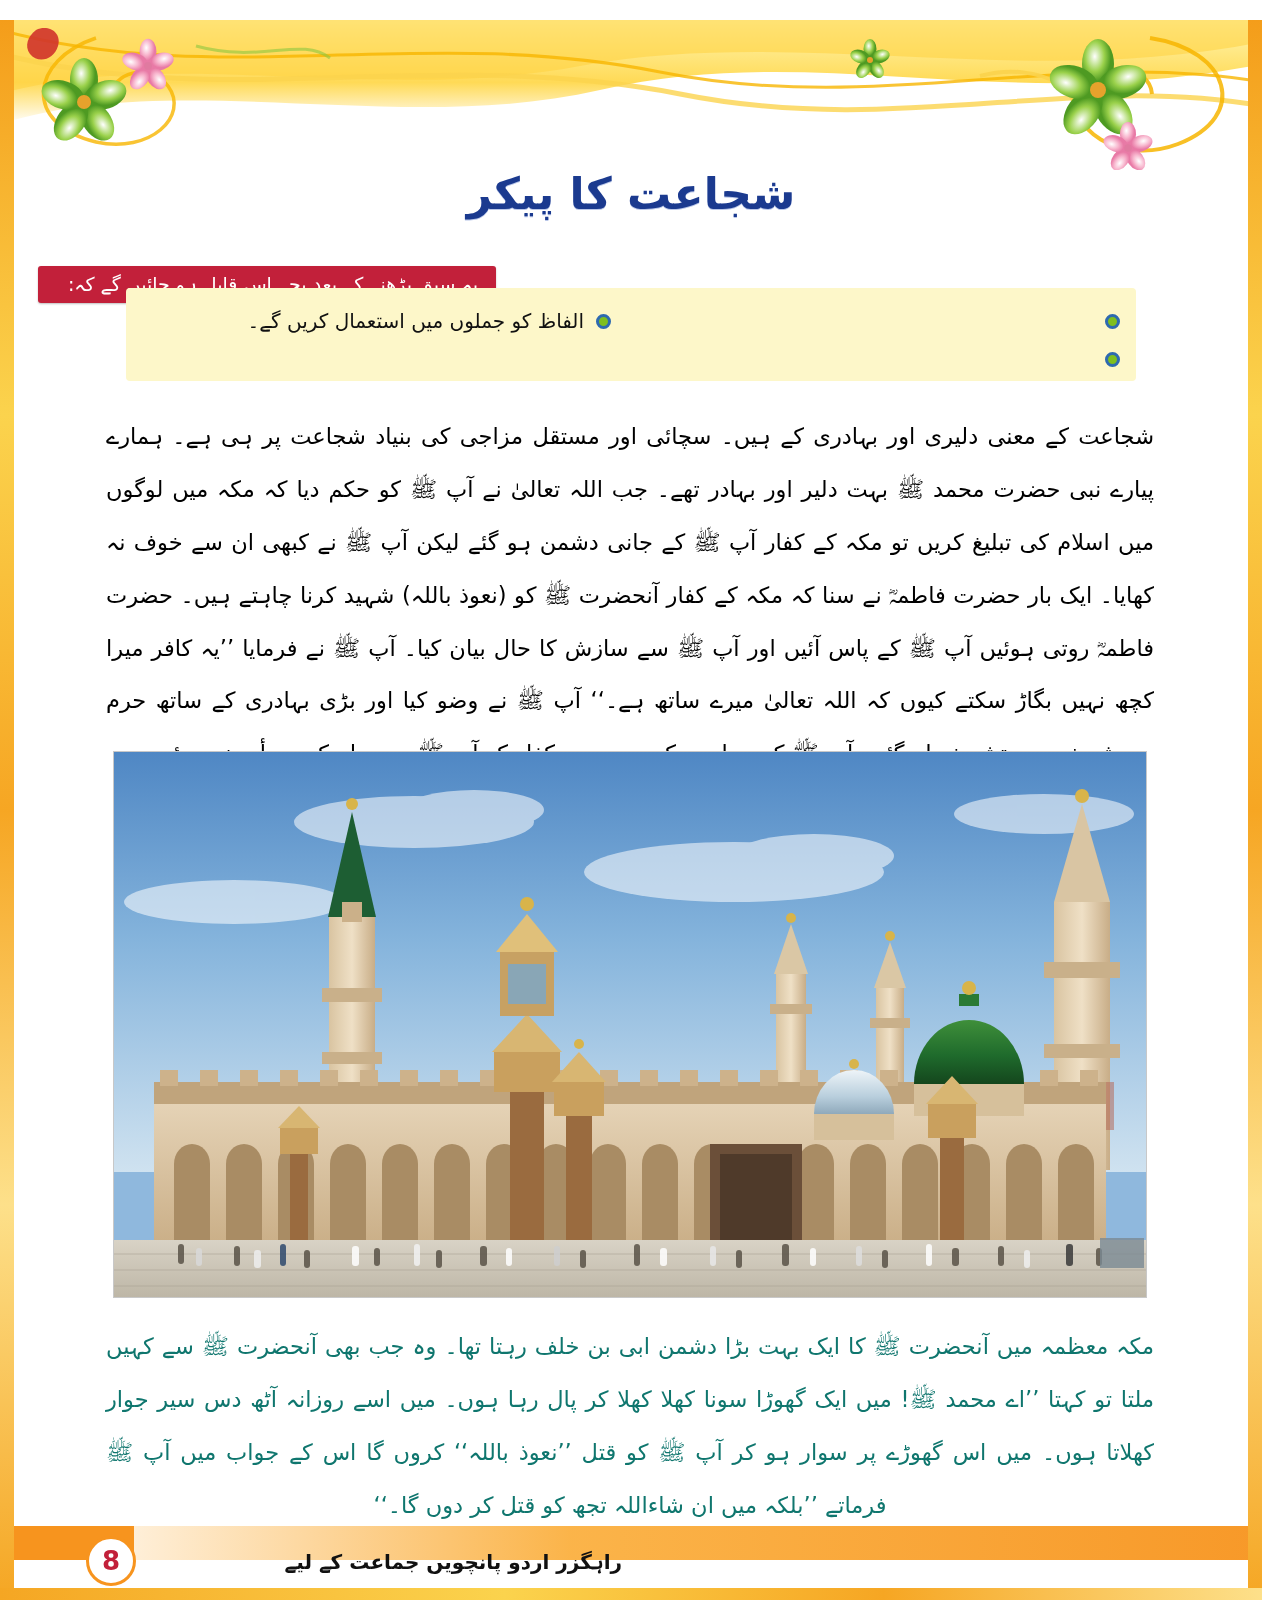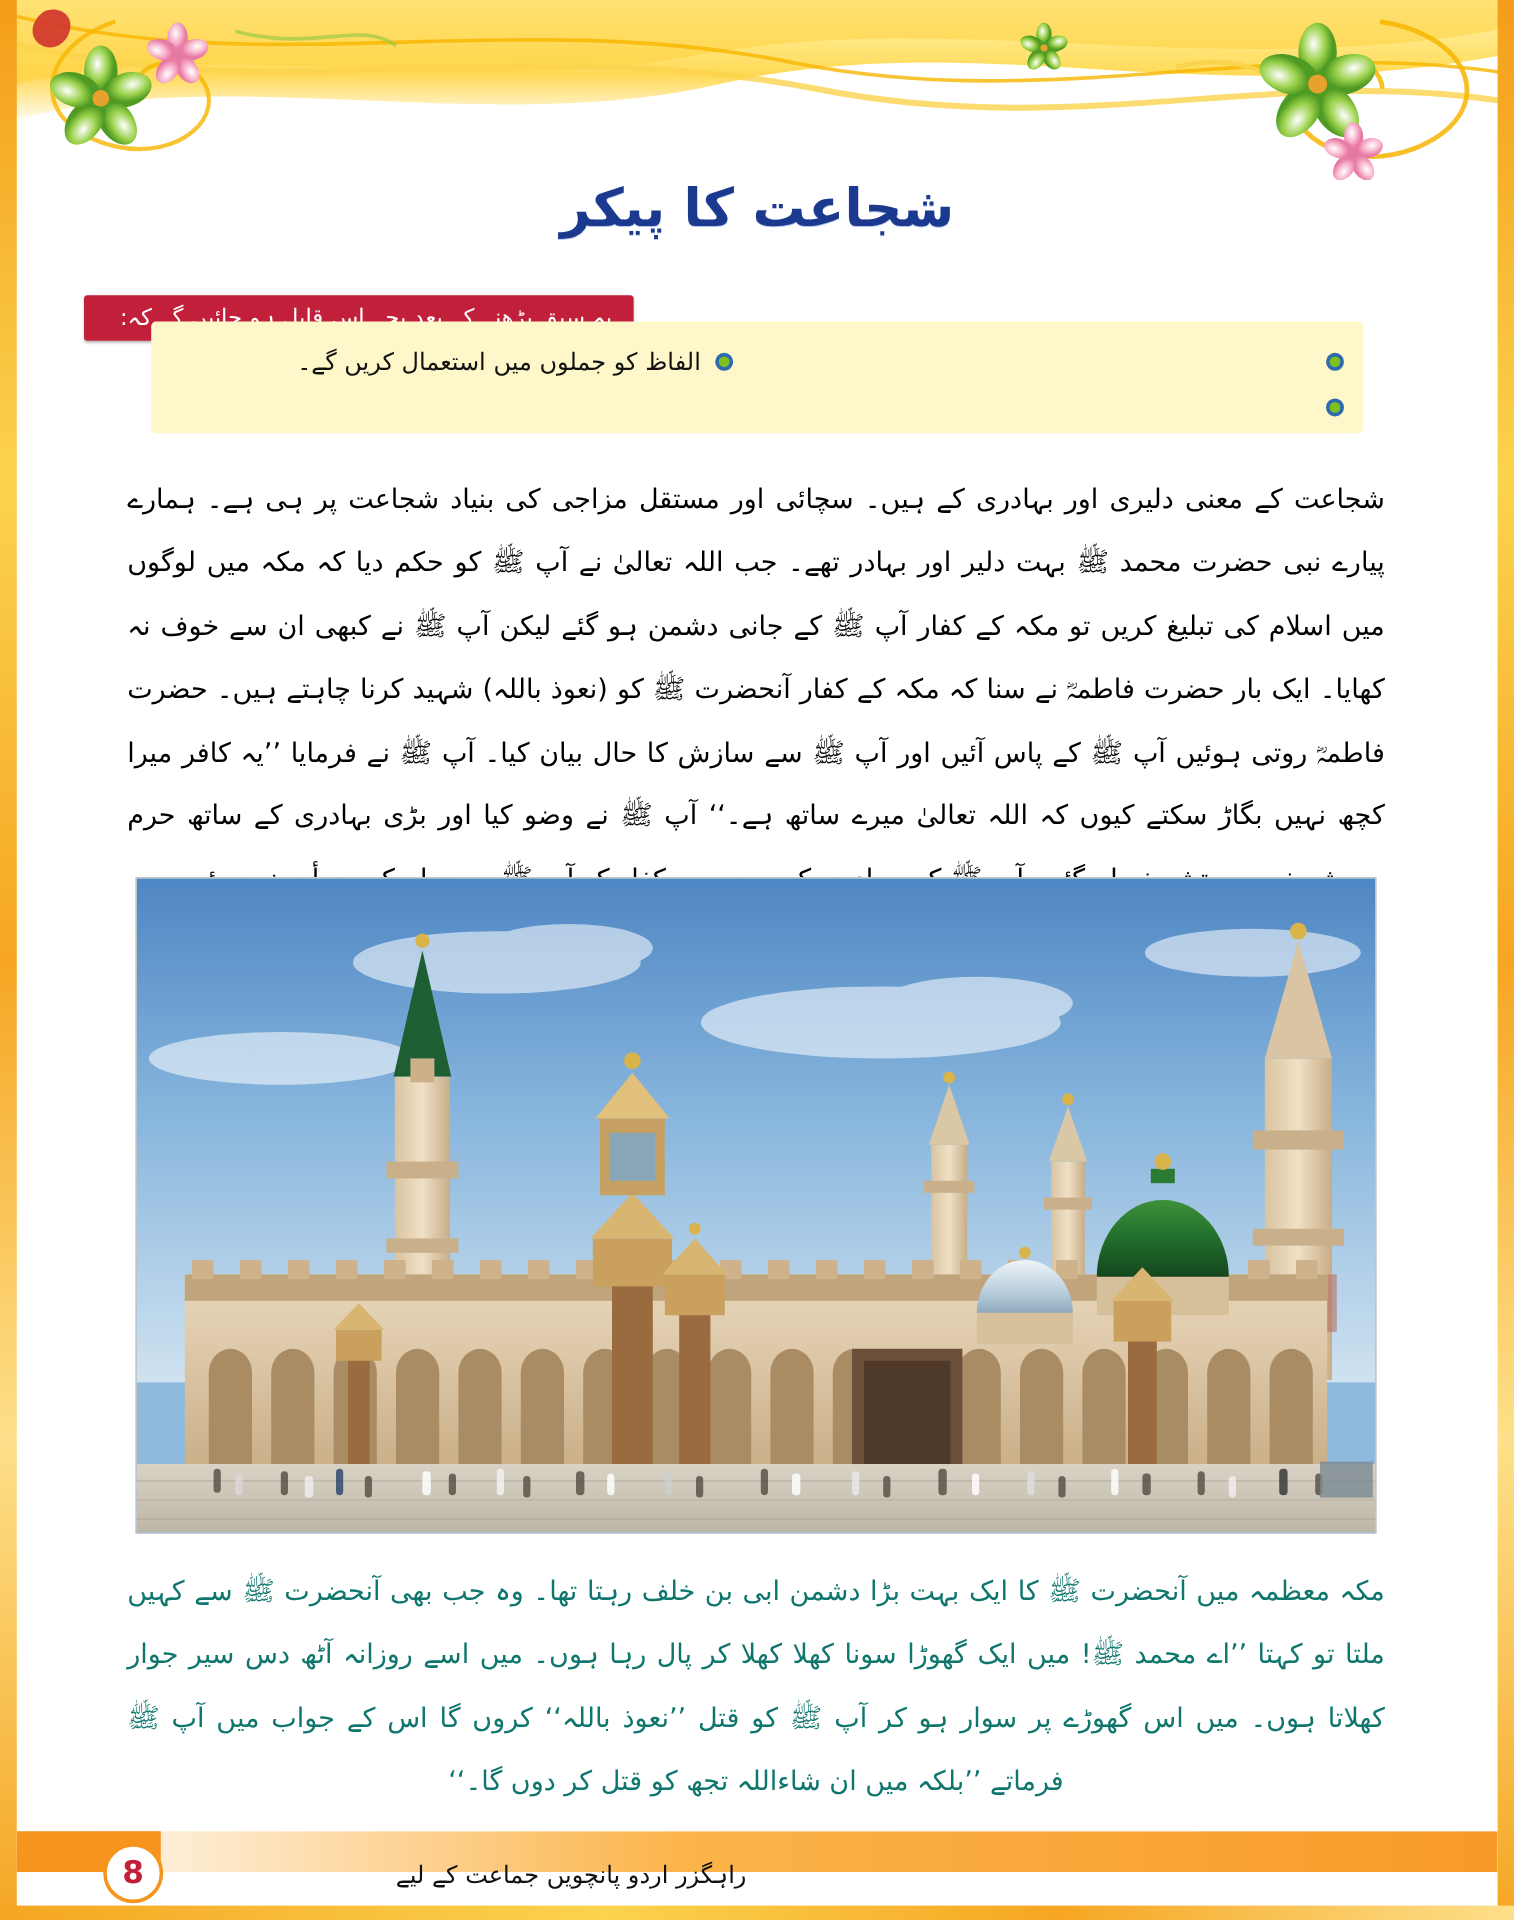--- a/index.html
+++ b/index.html
@@ -14,20 +14,21 @@
     font-family: "DejaVu Sans", "Liberation Sans", sans-serif;
     overflow: hidden;
   }
 
   
   .page {
     position: absolute;
     inset: 0;
     background: #ffffff;
     overflow: hidden;
+    margin-top: 20px;
   }
   .border-left {
     position: absolute;
     left: 0; top: 0; bottom: 0;
     width: 14px;
     background: linear-gradient(to bottom, #f6a21d 0%, #fbd24b 22%, #f59e1b 46%, #fcd css 60%, #f7b731 100%);
     background: linear-gradient(to bottom, #f49d1a 0%, #fbd34d 25%, #f6a623 50%, #fde08a 75%, #f5a623 100%);
   }
   .border-right {
     position: absolute;
@@ -73,21 +74,21 @@
     right: 126px;
     width: 1010px;
     background: #fdf7c9;
     border-radius: 4px;
     padding: 18px 16px 14px 16px;
     box-sizing: border-box;
   }
   .obj-banner {
     position: absolute;
     top: 246px;
-    right: 734px;
+    right: 766px;
     background: #c2203a;
     color: #ffffff;
     font-size: 19px;
     padding: 7px 18px 8px 30px;
     border-radius: 3px;
     white-space: nowrap;
     box-shadow: 0 1px 2px rgba(0,0,0,.25);
   }
   .obj-grid {
     display: grid;
@@ -172,20 +173,21 @@
     clip-path: polygon(0 0, 100% 0, 100% 100%, 0 100%);
   }
   .footer-wrap {
     position: absolute;
     right: 0; left: 0; bottom: 26px;
     display: flex;
     align-items: center;
     justify-content: flex-start;
     direction: rtl;
     padding-right: 640px;
+    font-weight: bold;
   }
   .footer-text {
     font-size: 20px;
     color: #111;
     white-space: nowrap;
   }
   .page-number {
     position: absolute;
     left: 86px;
     bottom: 14px;

